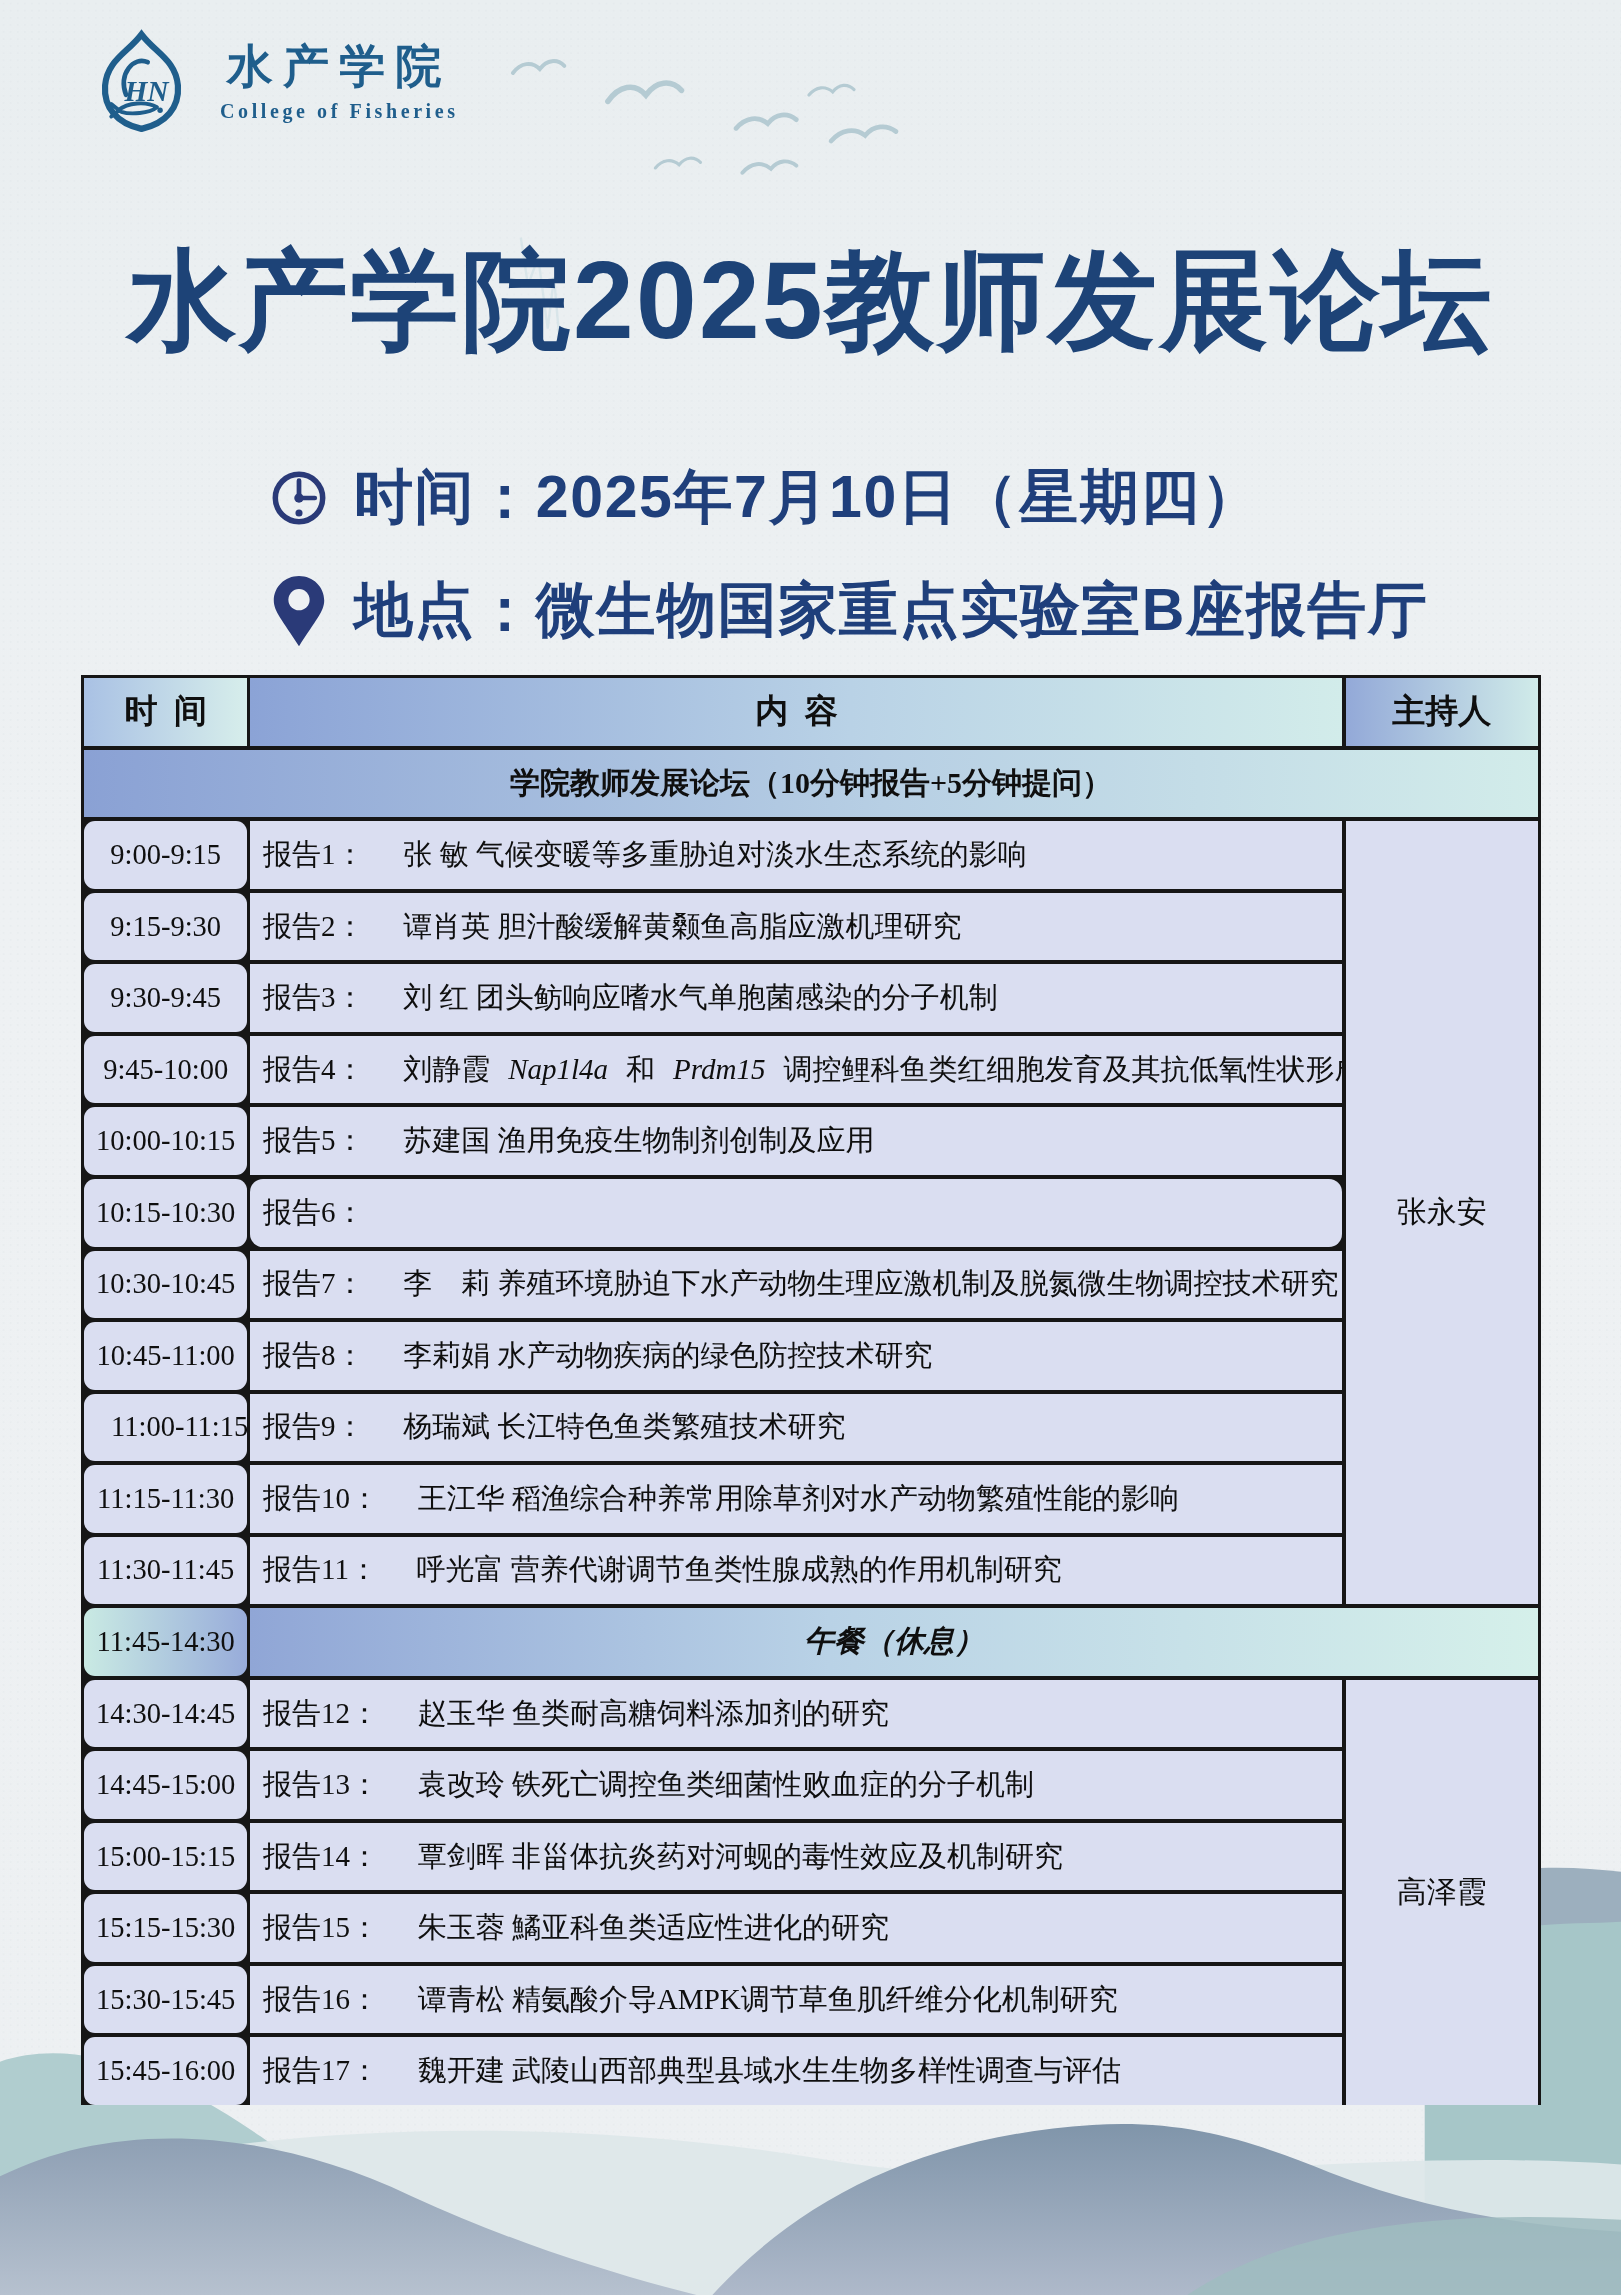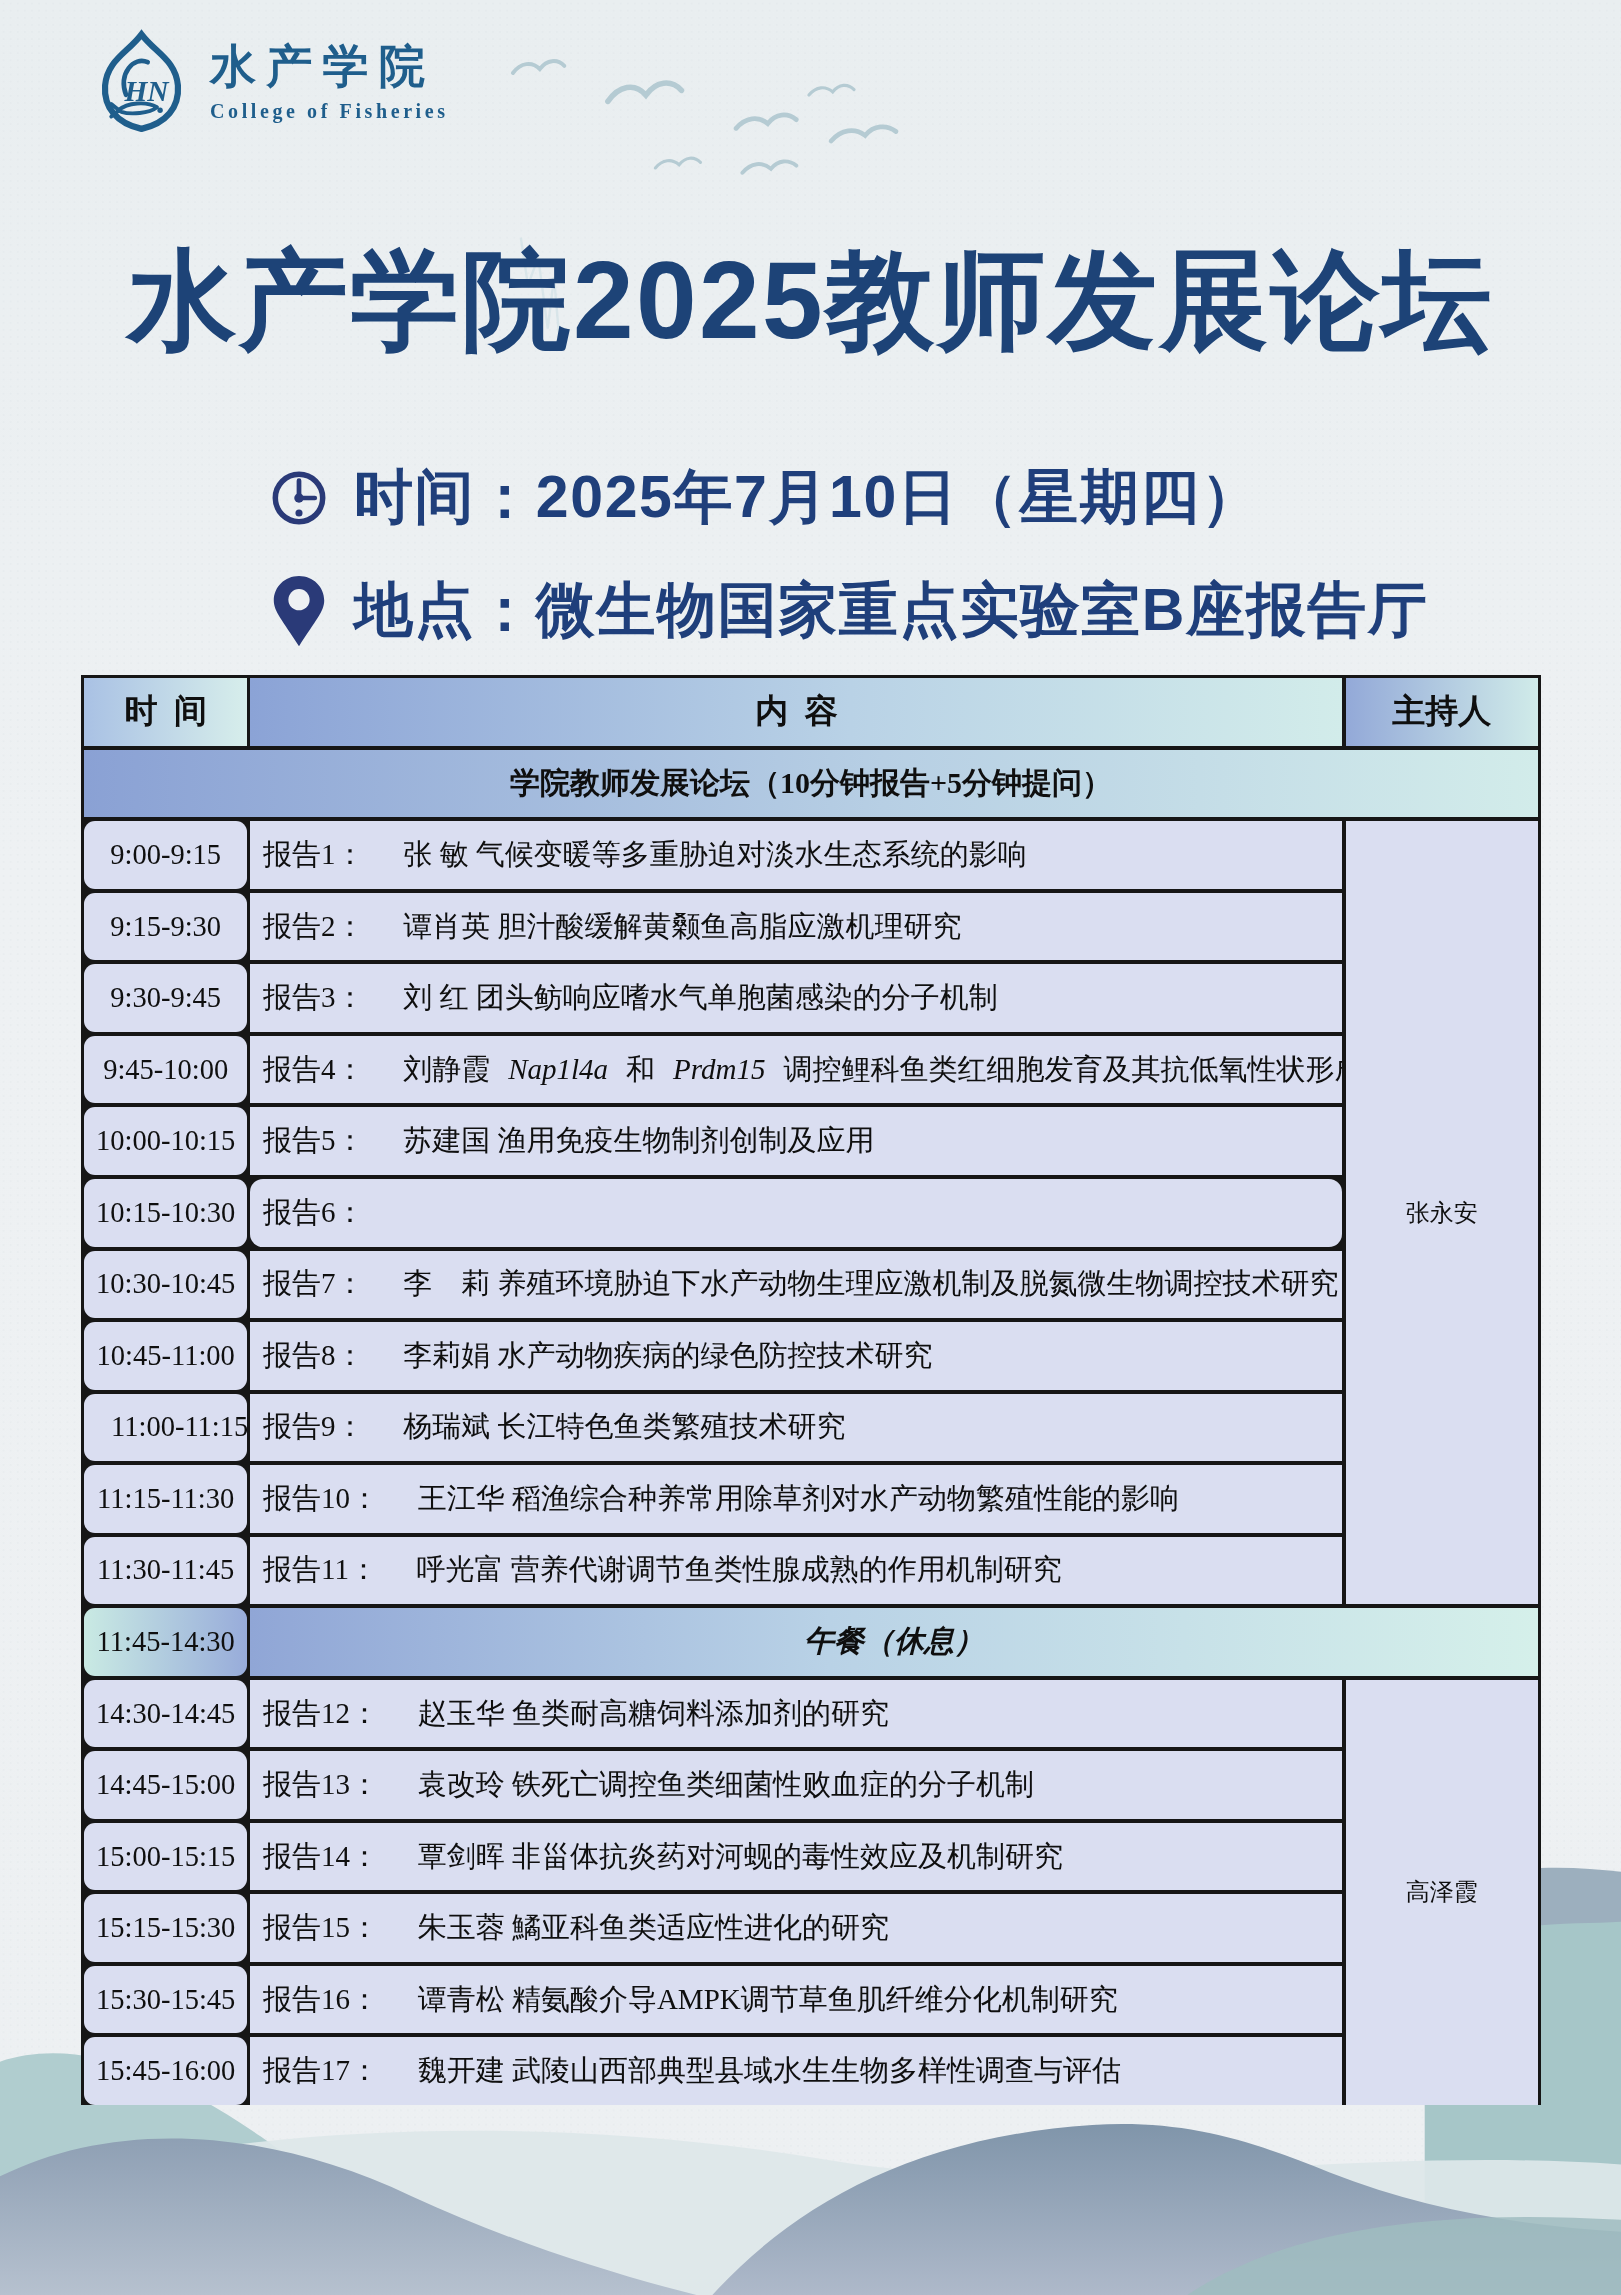--- a/index.html
+++ b/index.html
@@ -11,21 +11,21 @@
   .page::before{
     content:""; position:absolute; inset:0; pointer-events:none;
     background-image:radial-gradient(#d8dfe3 0.8px, transparent 1.1px);
     background-size:7.1px 7.1px; opacity:.25; z-index:0;
   }
   .deco-svg{position:absolute; left:0; top:0; width:1621px; height:396px; z-index:0;}
   .mountains{position:absolute; left:0; bottom:0; width:1621px; height:435px; z-index:1;}
 
   
   .logo{position:absolute; left:95px; top:28.5px; display:flex; align-items:flex-start; z-index:2;}
-  .logo-text{margin-left:22px; padding-top:11px; color:#1f5e8c;}
+  .logo-text{margin-left:32px; padding-top:11px; color:#1f5e8c;text-align:center;}
   .logo-cn{font-family:"Liberation Sans","DejaVu Sans",sans-serif; font-weight:900;
            font-size:46px; letter-spacing:10.3px; line-height:1.15; white-space:nowrap;}
   .logo-en{font-family:"Liberation Serif","DejaVu Serif",serif; font-weight:700;
            font-size:20px; letter-spacing:3.6px; margin-top:8px; white-space:nowrap;}
 
   
   .title{
     position:absolute; left:0; top:228px; width:1621px; text-align:center;
     font-family:"Liberation Sans","DejaVu Sans",sans-serif; font-weight:900;
     font-size:109px; letter-spacing:2.4px; color:#1d4377; white-space:nowrap; z-index:2;
@@ -47,21 +47,21 @@
     background:#161616; padding:3.2px 3.2px 0 3.2px; column-gap:3.2px; row-gap:4px;
     z-index:2; box-sizing:border-box;
   }
   .cell{background:#dadef1; display:flex; align-items:center; color:#0f0f0f; overflow:hidden;}
   .header-cell{justify-content:center; font-weight:700; font-size:33px; white-space:pre;}
   .section-cell{justify-content:center; font-weight:700; font-size:30px;}
   .time-cell{justify-content:center; font-size:28.5px; white-space:nowrap;border-radius:11px;}
   .content-cell{padding-left:12.7px; font-size:29px; white-space:nowrap;gap:18px;}
   .content-cell .num{margin-right:20.6px;}
   .content-cell .seg-i{font-style:italic;}
-  .host-cell{justify-content:center; font-size:24px;}
+  .host-cell{justify-content:center; font-size:30px;}
   .lunch-cell{justify-content:center; font-weight:700; font-size:30px;}
 
   .g-head-time{background:linear-gradient(90deg,#a9c1e4,#d7eeeb);}
   .g-head-content{background:linear-gradient(90deg,#8ba3d6,#b9d2e6 55%,#d2ecea);}
   .g-head-host{background:linear-gradient(90deg,#93a9d8,#d0ebe9);}
   .g-section{background:linear-gradient(90deg,#8aa1d4,#b7cfe4 55%,#d2ecea);}
   .g-lunch-time{background:linear-gradient(90deg,#c9eae3,#98acda);}
   .g-lunch{background:linear-gradient(90deg,#90a6d6,#b9d2e6 45%,#d5f0ea);}
 </style>
 </head>

